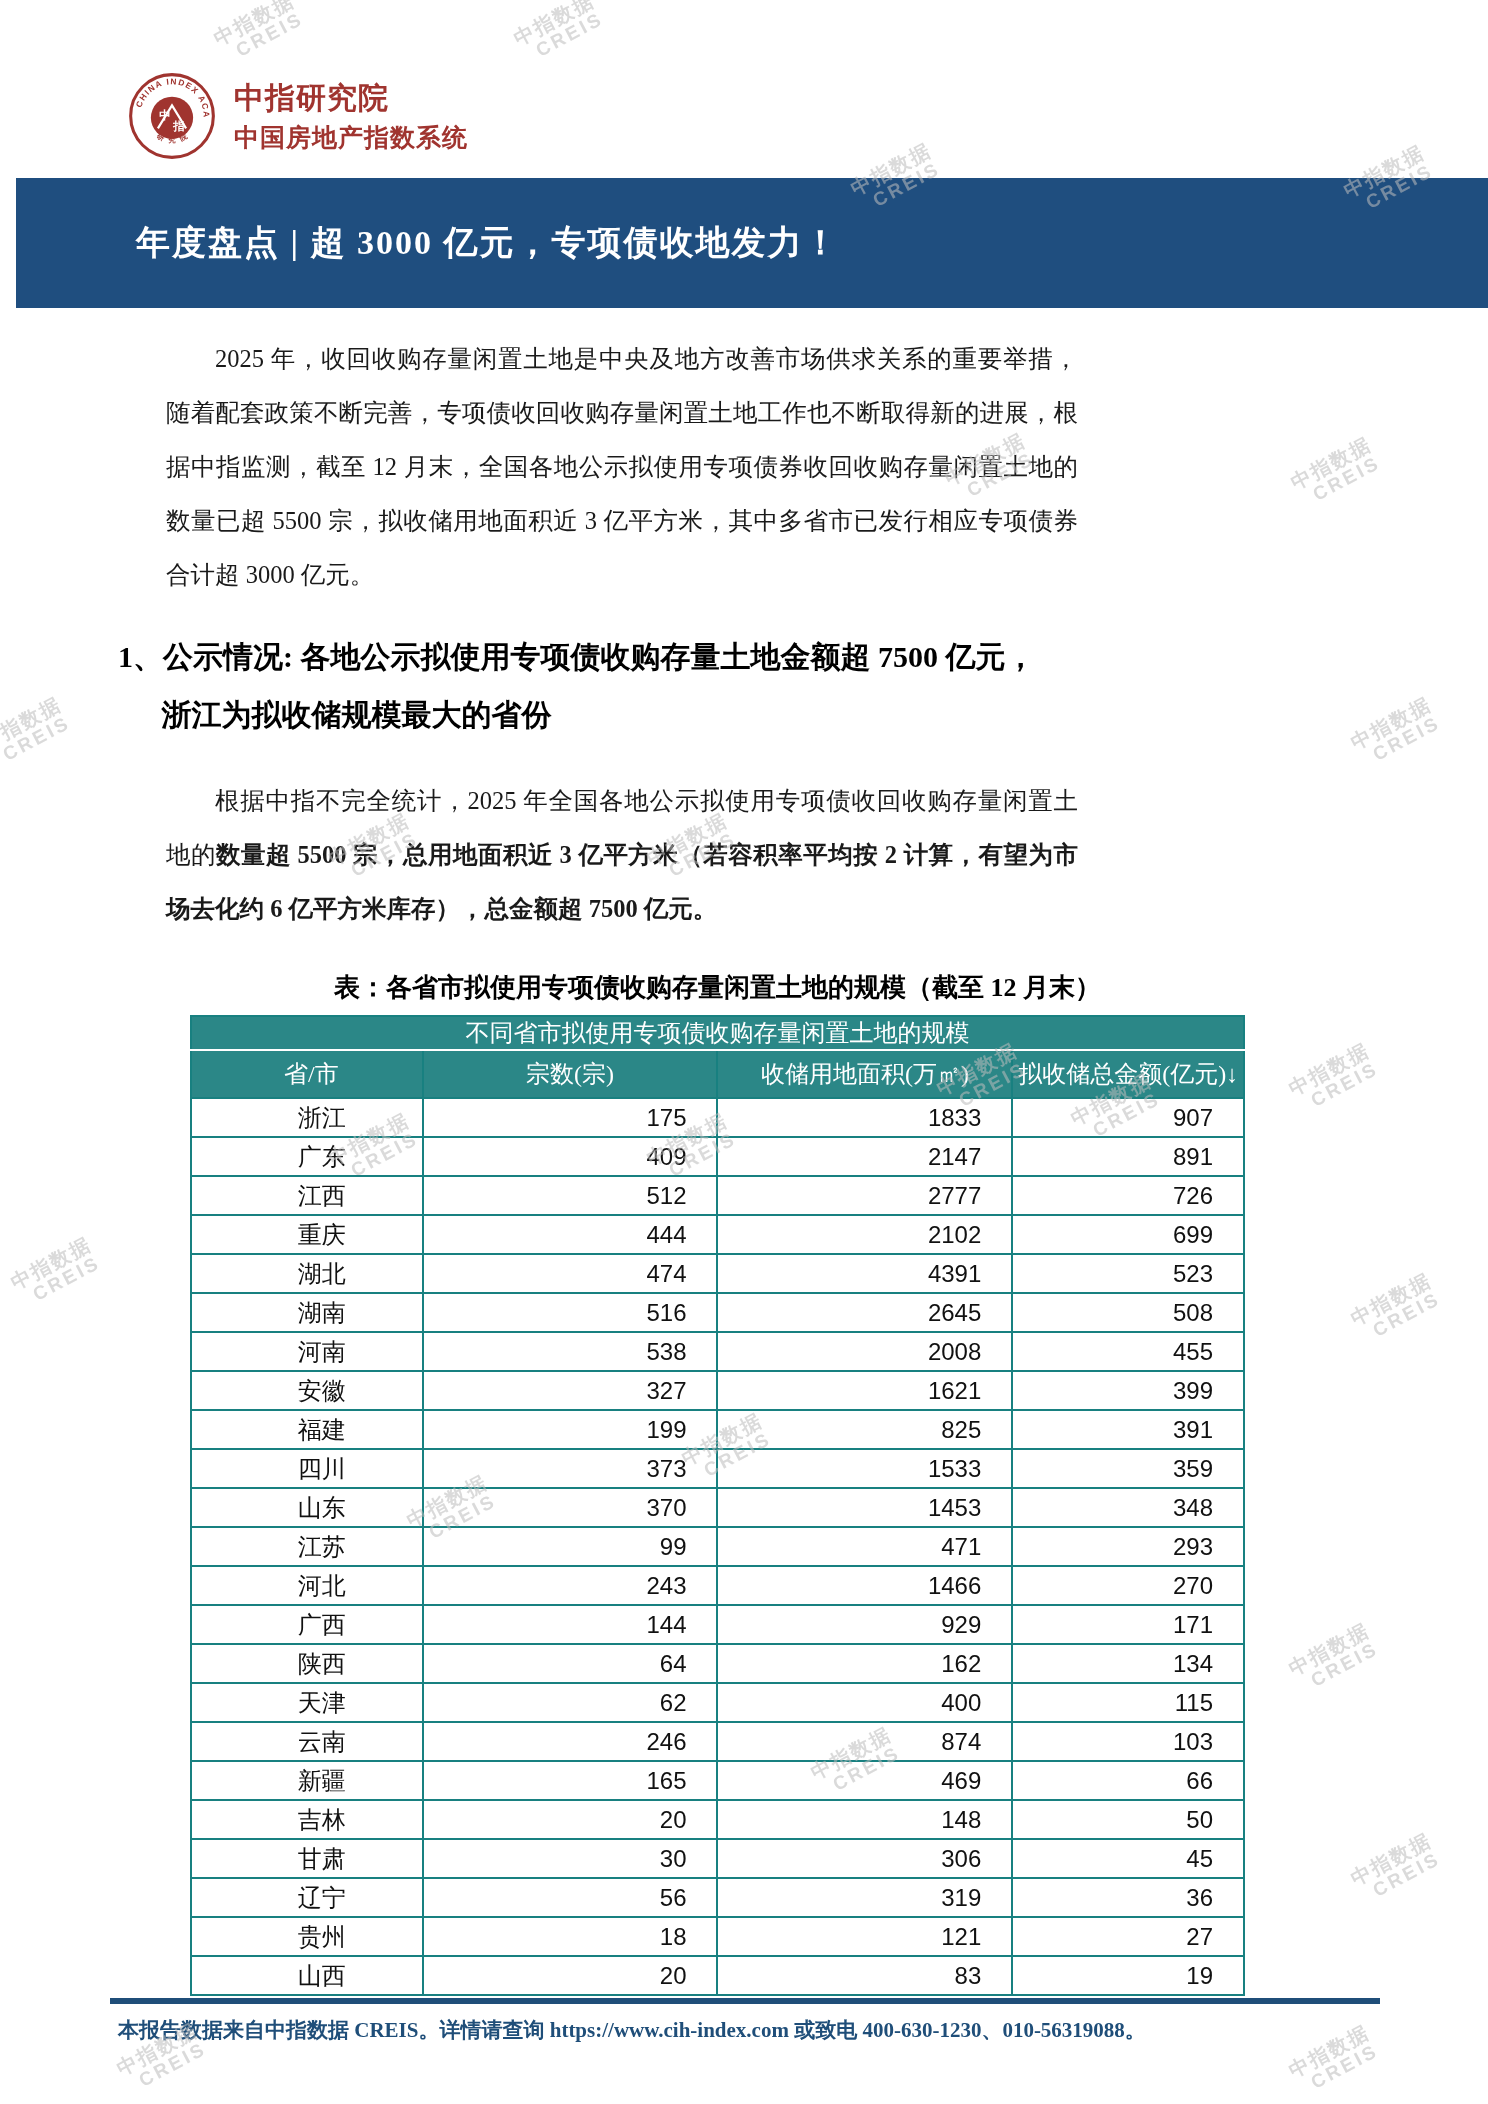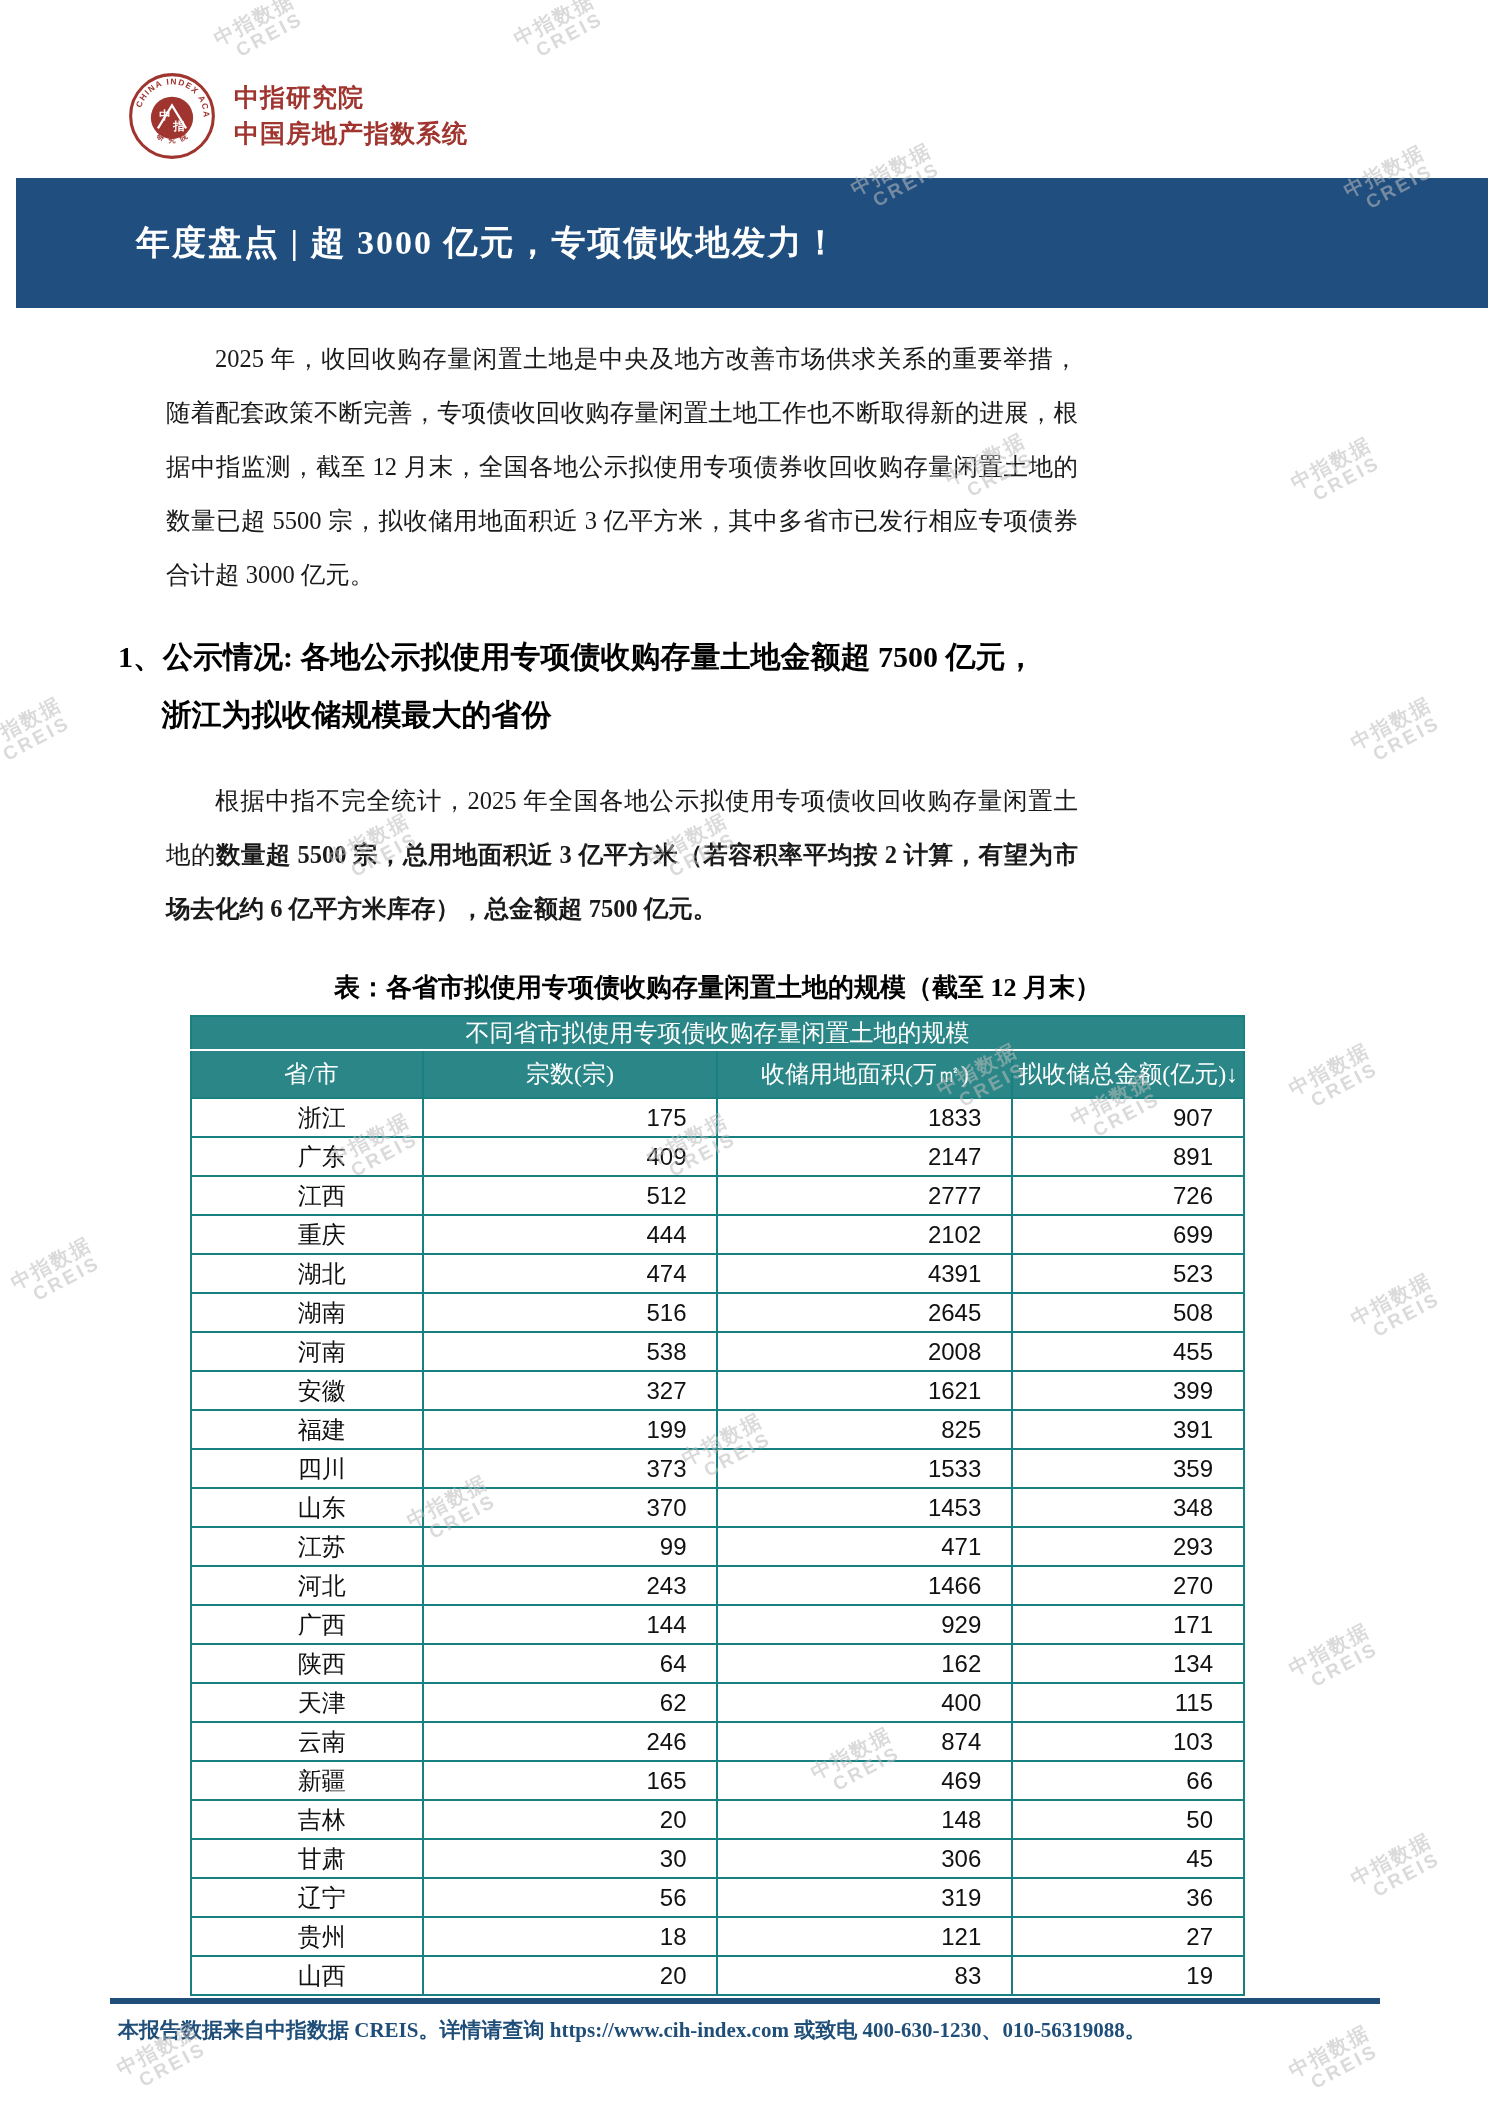--- a/index.html
+++ b/index.html
@@ -20,21 +20,21 @@
   #wm-layer{position:absolute;inset:0;z-index:10;pointer-events:none;}
   .wm{position:absolute;transform:rotate(-28deg);color:var(--watermark-gray);opacity:.55;
       font-family:"Liberation Sans","DejaVu Sans",sans-serif;font-weight:bold;line-height:1.05;}
   .wm .l1{display:block;font-size:20px;letter-spacing:2px;}
   .wm .l2{display:block;font-size:19px;letter-spacing:3px;margin-left:14px;}
 
   
   .header{position:absolute;left:128px;top:72px;display:flex;align-items:center;gap:18px;z-index:2;}
   .logo{width:88px;height:88px;flex:0 0 auto;}
   .header-titles{color:var(--brand-red);font-weight:bold;line-height:1.45;}
-  .header-titles .org{font-size:25px;letter-spacing:1px;}
+  .header-titles .org{font-size:30px;letter-spacing:1px;}
   .header-titles .system{font-size:25px;letter-spacing:1px;}
 
   
   .banner{position:absolute;left:0;top:178px;width:1488px;height:130px;background:var(--banner-blue);
           display:flex;align-items:center;z-index:1;margin-left:16px;}
   .banner-title{color:#ffffff;font-size:34px;font-weight:bold;letter-spacing:2px;padding-left:120px;}
 
   
   .main{position:absolute;left:118px;top:332px;width:1130px;z-index:2;}
   .para{width:912px;font-size:24.5px;line-height:54px;text-align:justify;color:var(--text-black);}

